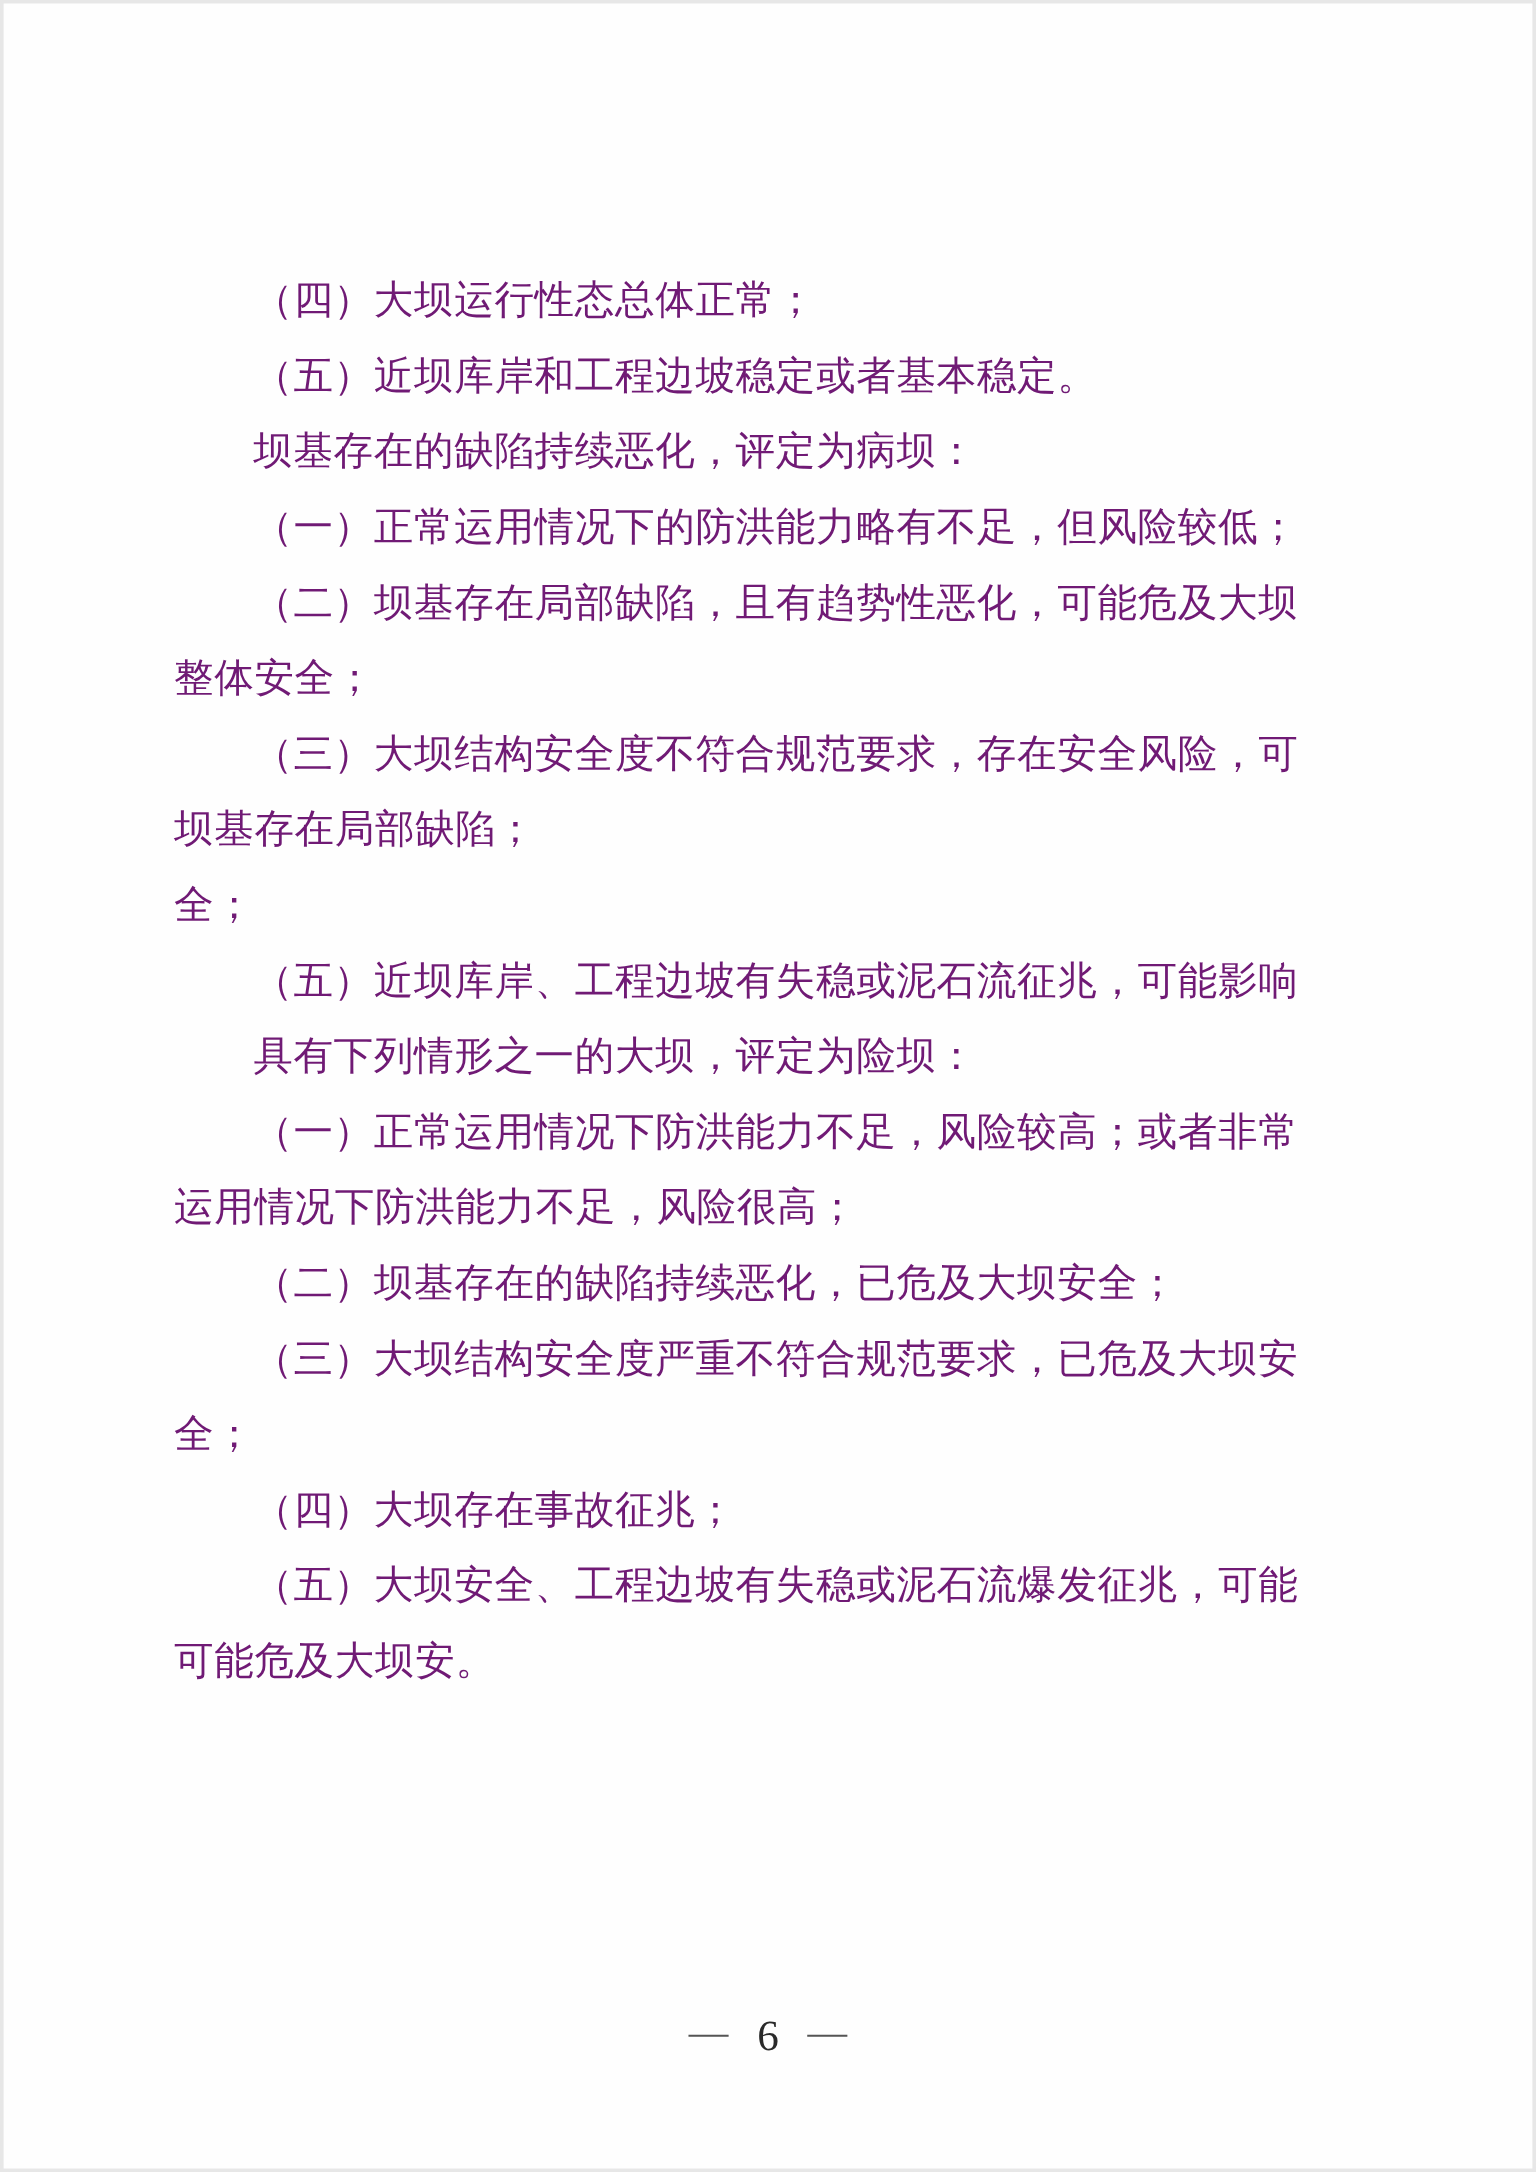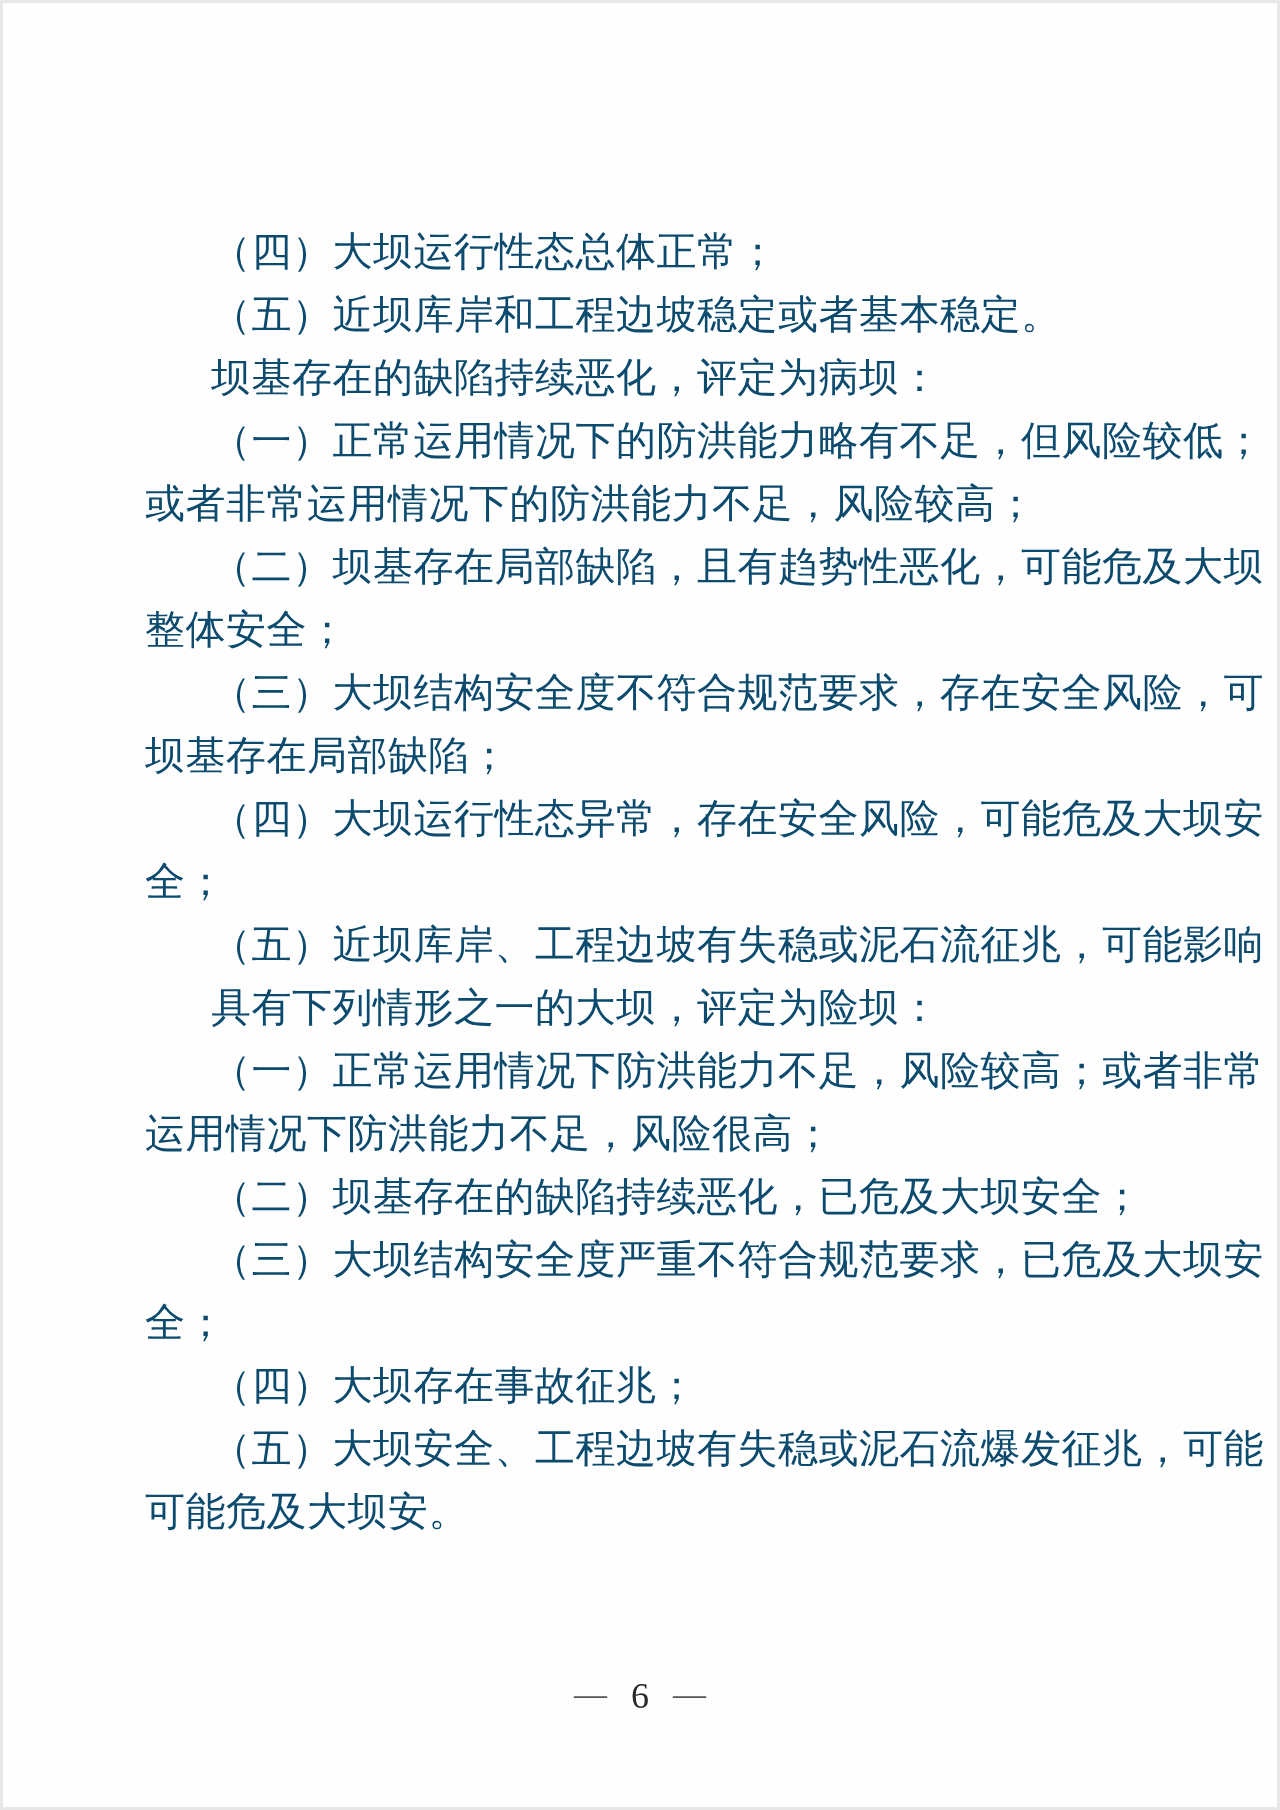--- a/index.html
+++ b/index.html
@@ -18,26 +18,26 @@
     font-family: "Liberation Serif", "DejaVu Serif", serif;
     color: #1f1f1f;
   }
   .body-text {
     position: absolute;
     left: 145px;
     top: 220px;
     width: 975px;
   }
   .line {
-    font-size: 40px;
+    font-size: 33px;
     line-height: 63px;
     height: 63px;
     white-space: nowrap;
     letter-spacing: 0.5px;
-    color: #0c4a6e;
+    color: #701a75;
   }
   .line.indent {
     padding-left: 66px;
   }
   .footer {
     position: absolute;
     left: 0;
     top: 1668px;
     width: 1280px;
     height: 56px;
@@ -59,26 +59,24 @@
 </head>
 <body>
 
 <div class="page">
 
   <div class="body-text" id="body-text">
       <div class="line indent">（四）大坝运行性态总体正常；</div>
       <div class="line indent">（五）近坝库岸和工程边坡稳定或者基本稳定。</div>
       <div class="line indent">坝基存在的缺陷持续恶化，评定为病坝：</div>
       <div class="line indent">（一）正常运用情况下的防洪能力略有不足，但风险较低；</div>
-      <div class="line">或者非常运用情况下的防洪能力不足，风险较高；</div>
       <div class="line indent">（二）坝基存在局部缺陷，且有趋势性恶化，可能危及大坝</div>
       <div class="line">整体安全；</div>
       <div class="line indent">（三）大坝结构安全度不符合规范要求，存在安全风险，可</div>
       <div class="line">坝基存在局部缺陷；</div>
-      <div class="line indent">（四）大坝运行性态异常，存在安全风险，可能危及大坝安</div>
       <div class="line">全；</div>
       <div class="line indent">（五）近坝库岸、工程边坡有失稳或泥石流征兆，可能影响</div>
       <div class="line indent">具有下列情形之一的大坝，评定为险坝：</div>
       <div class="line indent">（一）正常运用情况下防洪能力不足，风险较高；或者非常</div>
       <div class="line">运用情况下防洪能力不足，风险很高；</div>
       <div class="line indent">（二）坝基存在的缺陷持续恶化，已危及大坝安全；</div>
       <div class="line indent">（三）大坝结构安全度严重不符合规范要求，已危及大坝安</div>
       <div class="line">全；</div>
       <div class="line indent">（四）大坝存在事故征兆；</div>
       <div class="line indent">（五）大坝安全、工程边坡有失稳或泥石流爆发征兆，可能</div>

